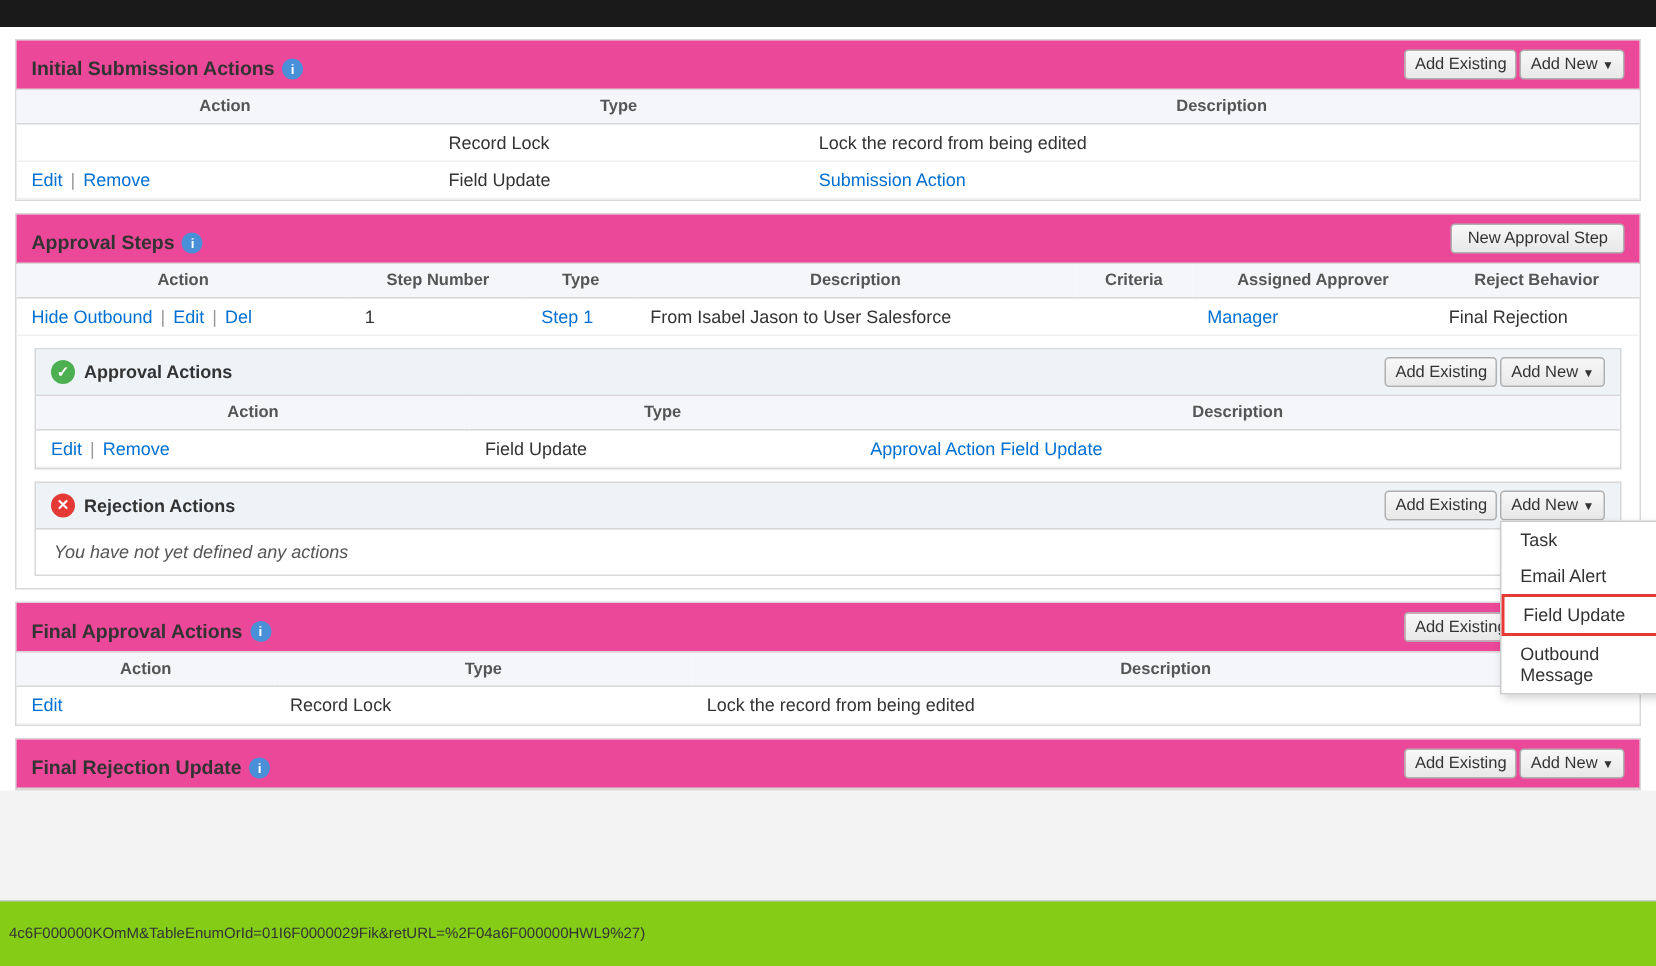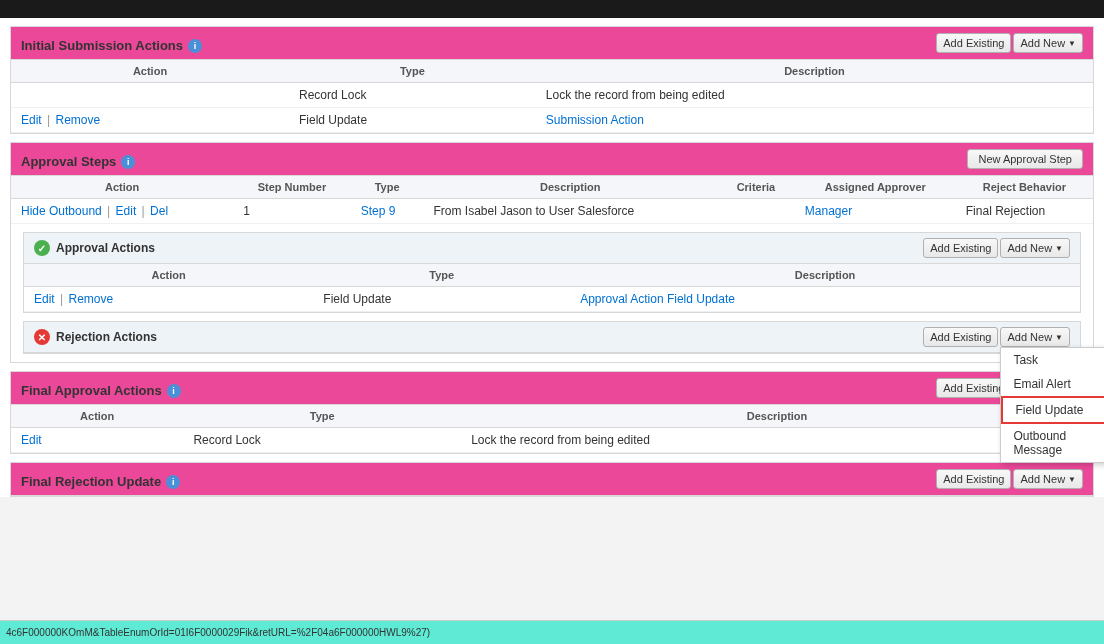--- a/index.html
+++ b/index.html
@@ -182,23 +182,23 @@
       left: 0;
       z-index: 200;
     }
     .empty-msg {
       padding: 8px 12px;
       color: #555;
       font-style: italic;
       font-size: 12px;
     }
     .statusbar {
-      background: #5eead4;
+      background: #84cc16;
       border-top: 1px solid #ccc;
-      padding: 6px 6px;
+      padding: 16px 6px;
       font-size: 10px;
       color: #333;
       position: fixed;
       bottom: 0;
       left: 0;
       right: 0;
     }
     .new-step-btn {
       padding: 3px 10px;
       font-size: 11px;
@@ -282,21 +282,21 @@
         <tr>
           <td>
             <a class="link">Hide Outbound</a>
             <span class="separator">|</span>
             <a class="link">Edit</a>
             <span class="separator">|</span>
             <a class="link">Del</a>
           </td>
           <td>1</td>
           <td>
-            <a class="link">Step 9</a>
+            <a class="link">Step 1</a>
           </td>
           <td>From Isabel Jason to User Salesforce</td>
           <td></td>
           <td>
             <a class="link-underline">Manager</a>
           </td>
           <td>Final Rejection</td>
         </tr>
       </tbody>
     </table>
@@ -354,20 +354,21 @@
             </button>
             <div class="dropdown-menu open-dropdown">
               <div class="dropdown-item">Task</div>
               <div class="dropdown-item">Email Alert</div>
               <div class="dropdown-item highlighted">Field Update</div>
               <div class="dropdown-item">Outbound Message</div>
             </div>
           </div>
         </div>
       </div>
+      <div class="empty-msg">You have not yet defined any actions</div>
     </div>
 
   </div>
 
   <div class="section">
     <div class="section-header">
       <div class="section-title">
         <span>Final Approval Actions</span>
         <span class="info-icon">i</span>
       </div>

